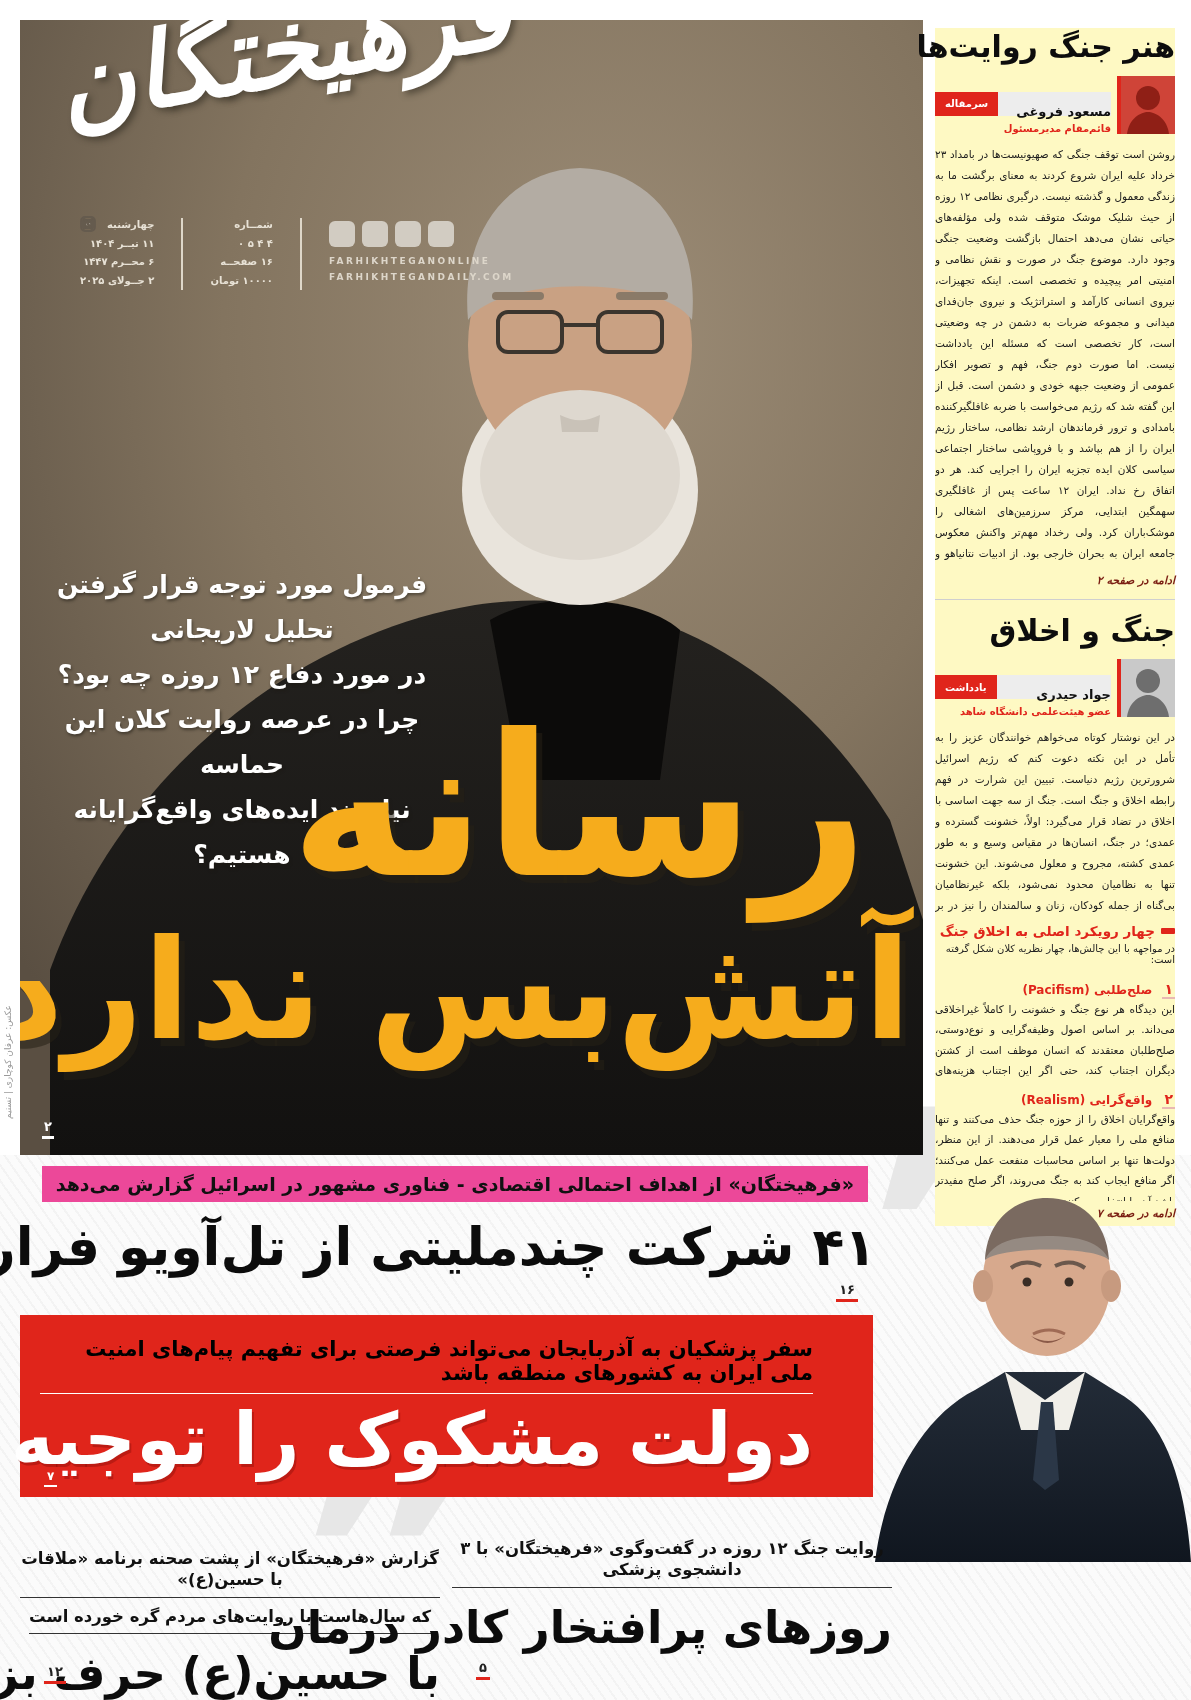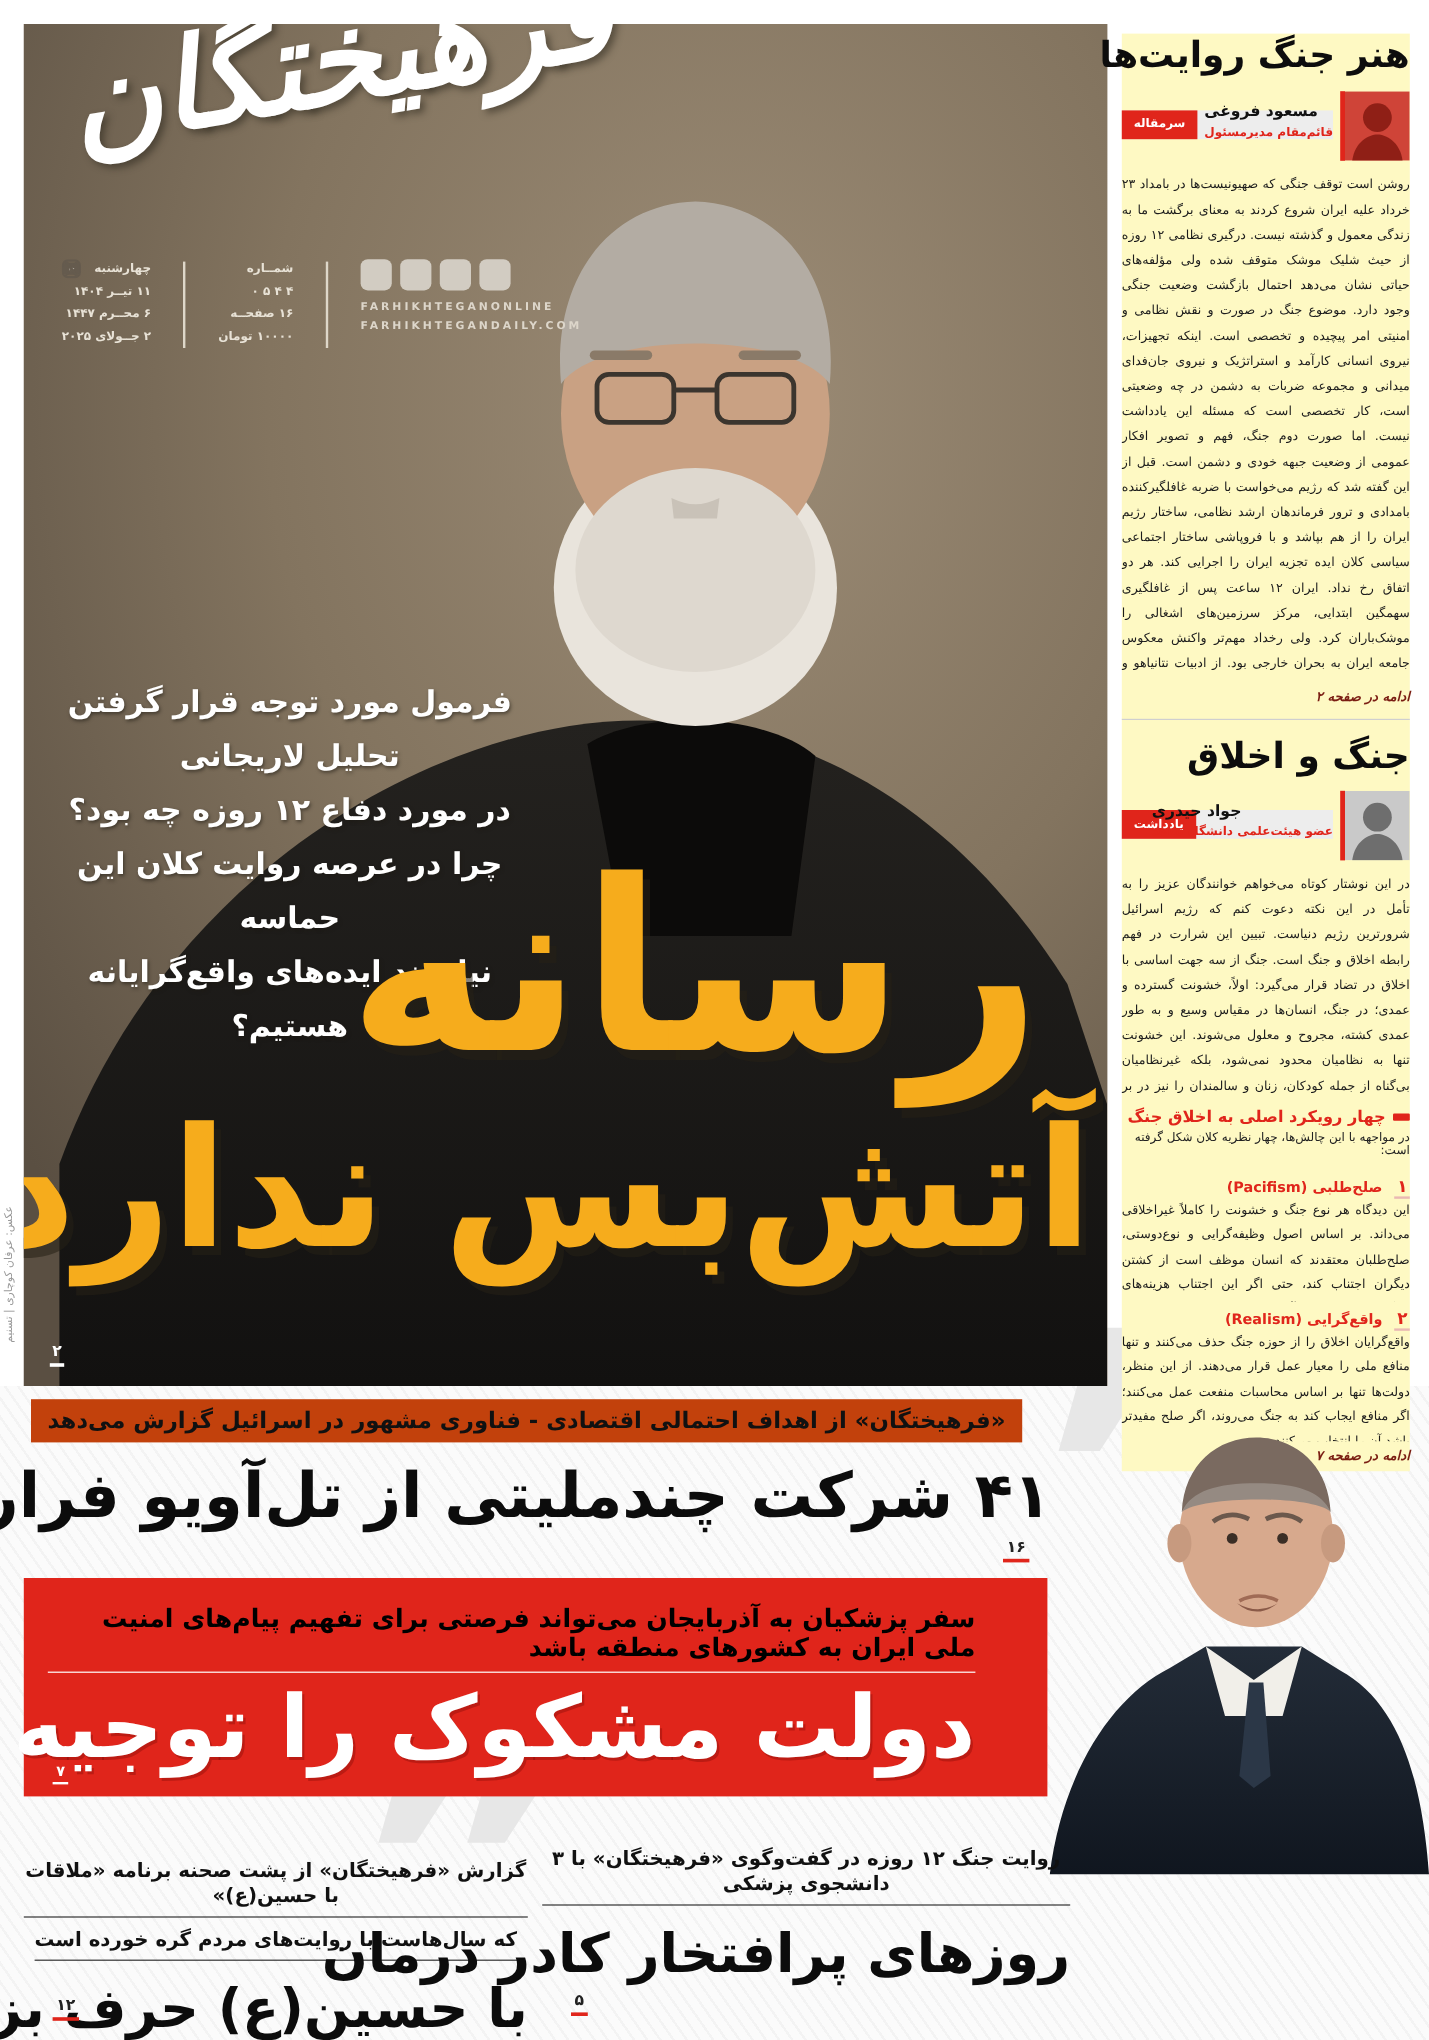--- a/index.html
+++ b/index.html
@@ -9,21 +9,21 @@
   
   .hatch{position:absolute;left:0;right:0;top:1155px;bottom:0;background:
      repeating-linear-gradient(55deg, rgba(0,0,0,0.030) 0 2px, rgba(0,0,0,0) 2px 9px),#fbfbfb;z-index:1;}
   .wm{position:absolute;color:#e7e7e7;font-weight:bold;z-index:2;line-height:1;user-select:none;}
   
   .photo{position:absolute;left:20px;top:20px;width:903px;height:1135px;overflow:hidden;z-index:3;
      background:radial-gradient(ellipse at 65% 30%, #9a8a74 0%, #82735f 45%, #5e5244 100%);}
   .photo svg{position:absolute;left:0;top:0;}
   .logo{position:absolute;left:28px;top:8px;color:#fff;font-size:104px;font-weight:bold;font-style:italic;
      transform:rotate(-10deg);transform-origin:left top;text-shadow:3px 4px 6px rgba(40,35,25,.5);white-space:nowrap;}
-  .inforow{position:absolute;left:32px;top:196px;display:flex;direction:ltr;align-items:flex-start;gap:27px;color:#e8e2d6;}
+  .inforow{position:absolute;left:60px;top:196px;display:flex;direction:ltr;align-items:center;gap:27px;color:#e8e2d6;}
   .inforow .colm{font-size:10px;line-height:1.85;font-weight:bold;text-align:right;direction:rtl;white-space:nowrap;}
   .vbar{width:2px;height:72px;background:#ded7c9;margin-top:2px;}
   .social{display:flex;flex-direction:column;gap:6px;}
   .icons{display:flex;direction:ltr;gap:7px;}
   .icons span{width:26px;height:26px;border-radius:6px;background:#d2ccc2;display:flex;align-items:center;justify-content:center;}
   .latin{font-size:9px;letter-spacing:2.5px;font-weight:bold;color:#ddd6ca;direction:ltr;text-align:left;line-height:1.8;white-space:nowrap;}
   .lead-kicker{position:absolute;left:12px;top:542px;width:420px;color:#fff;font-size:25px;font-weight:bold;
      line-height:1.8;text-align:center;text-shadow:1px 2px 3px rgba(30,25,18,.55);}
   .y1,.y2{position:absolute;color:#f6ac1c;font-weight:bold;line-height:1;white-space:nowrap;
      text-shadow:6px 8px 0 rgba(38,32,22,.55);}
@@ -35,39 +35,39 @@
      font-size:9px;color:#9a9a9a;letter-spacing:1px;}
   
   .col{position:absolute;left:935px;top:28px;width:240px;background:#fef9c3;z-index:3;padding-bottom:6px;}
   .a-head{font-size:30px;font-weight:bold;color:#0d0d0d;text-align:right;line-height:1.25;margin:0 0 10px;white-space:nowrap;}
   .byline{position:relative;height:58px;margin-bottom:10px;}
   .byline .band{position:absolute;right:64px;left:0;top:16px;height:24px;background:#ededed;}
   .byline .tag{position:absolute;left:0;top:16px;height:24px;background:#e0251b;color:#fff;font-size:10px;
      font-weight:bold;display:flex;align-items:center;padding:0 10px;}
   .byline .thumb{position:absolute;right:0;top:0;width:54px;height:58px;overflow:hidden;}
   .byline .rbar{position:absolute;right:54px;top:0;width:4px;height:58px;background:#e0251b;}
-  .byline .who{position:absolute;right:64px;top:9px;text-align:left;}
+  .byline .who{position:absolute;right:64px;top:27px;text-align:right;}
   .byline .nm{font-size:13px;font-weight:bold;color:#111;line-height:1.4;}
   .byline .rl{font-size:10px;font-weight:bold;color:#e0251b;line-height:1.5;}
   .body{font-size:10.5px;line-height:2.0;color:#1c1c1c;text-align:justify;white-space:pre-line;overflow:hidden;}
   .b1{height:424px;}
   .b2{height:186px;}
   .more{font-size:11px;font-weight:bold;color:#7a1d12;margin:6px 0 0;text-align:right;font-style:italic;}
   .divid{border:none;border-top:1px solid #cfcfcf;margin:12px 0;}
   .sect{display:flex;align-items:center;gap:6px;color:#e0251b;font-size:13.5px;font-weight:bold;margin:10px 0 4px;}
   .sect .dash{width:14px;height:6px;background:#e0251b;border-radius:1px;flex:0 0 auto;}
   .intro{font-size:10px;color:#222;margin-bottom:16px;text-align:right;}
   .item-t{color:#e0251b;font-size:12px;font-weight:bold;margin:6px 0 2px;text-align:right;}
   .item-t .no{font-size:14px;margin-left:6px;border-bottom:2px solid #e9b8b3;padding:0 2px;}
   .item-b{font-size:10.5px;line-height:1.95;color:#1c1c1c;text-align:justify;overflow:hidden;}
   .ib1{height:86px;}.ib2{height:92px;}
   
   .s41{position:absolute;left:20px;top:1166px;width:856px;z-index:3;}
-  .chip{display:inline-block;background:#c2410c;color:#111;font-size:19px;font-weight:bold;
-     padding:7px 14px;margin-right:24px;}
+  .chip{display:inline-block;background:#ec4899;color:#111;font-size:19px;font-weight:bold;
+     padding:7px 14px;margin-right:8px;}
   .h41{font-size:52px;font-weight:bold;color:#0c0c0c;text-align:center;margin:14px 0 0;line-height:1.2;white-space:nowrap;}
   .pmark{display:inline-block;font-size:13px;font-weight:bold;color:#222;border-bottom:3px solid #e0251b;
      padding:0 3px 2px;margin:4px 0 0 0;}
   .s41 .pmark{margin-right:18px;}
   
   .redband{position:absolute;left:20px;top:1315px;width:853px;height:182px;background:#e0251b;z-index:3;
      padding:22px 60px 0 20px;}
   .rb-kicker{display:inline-block;color:#000000;font-size:21px;font-weight:bold;border-bottom:1px solid #fff;
      padding-bottom:8px;}
   .rb-head{color:#fff;font-size:72px;font-weight:bold;text-align:center;margin-top:6px;line-height:1.1;white-space:nowrap;

